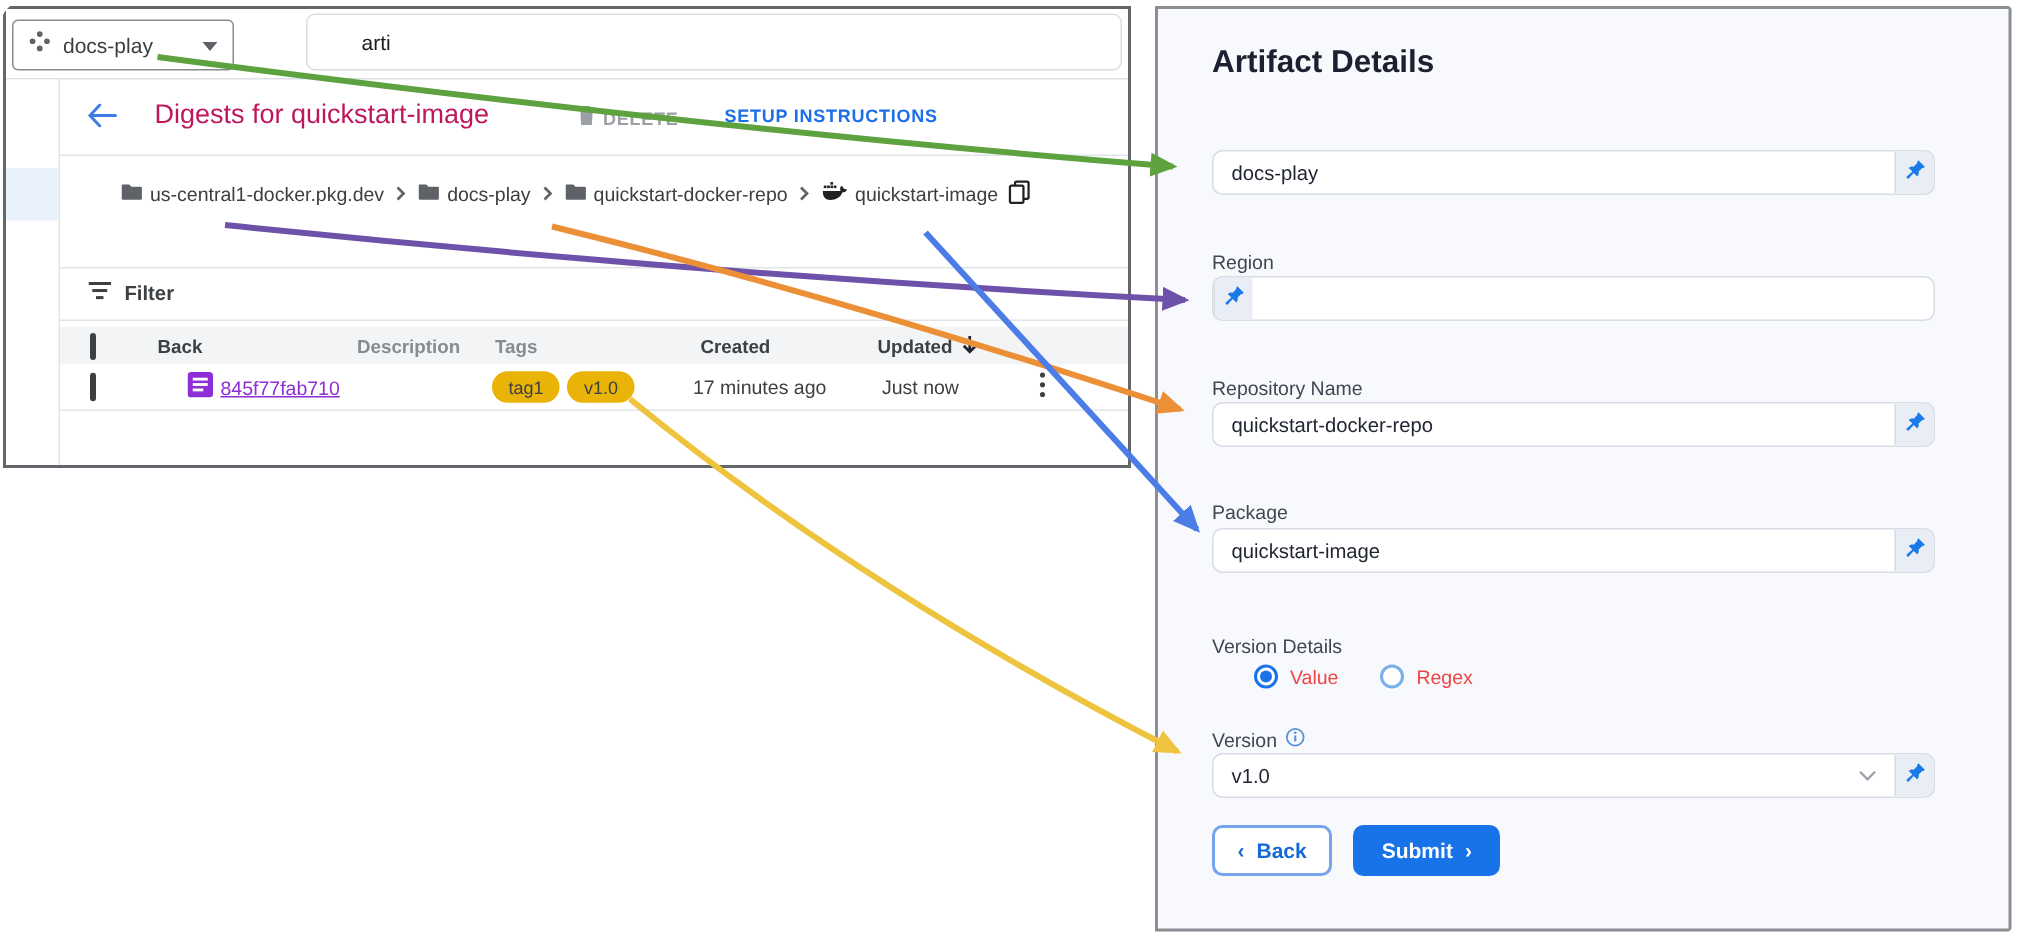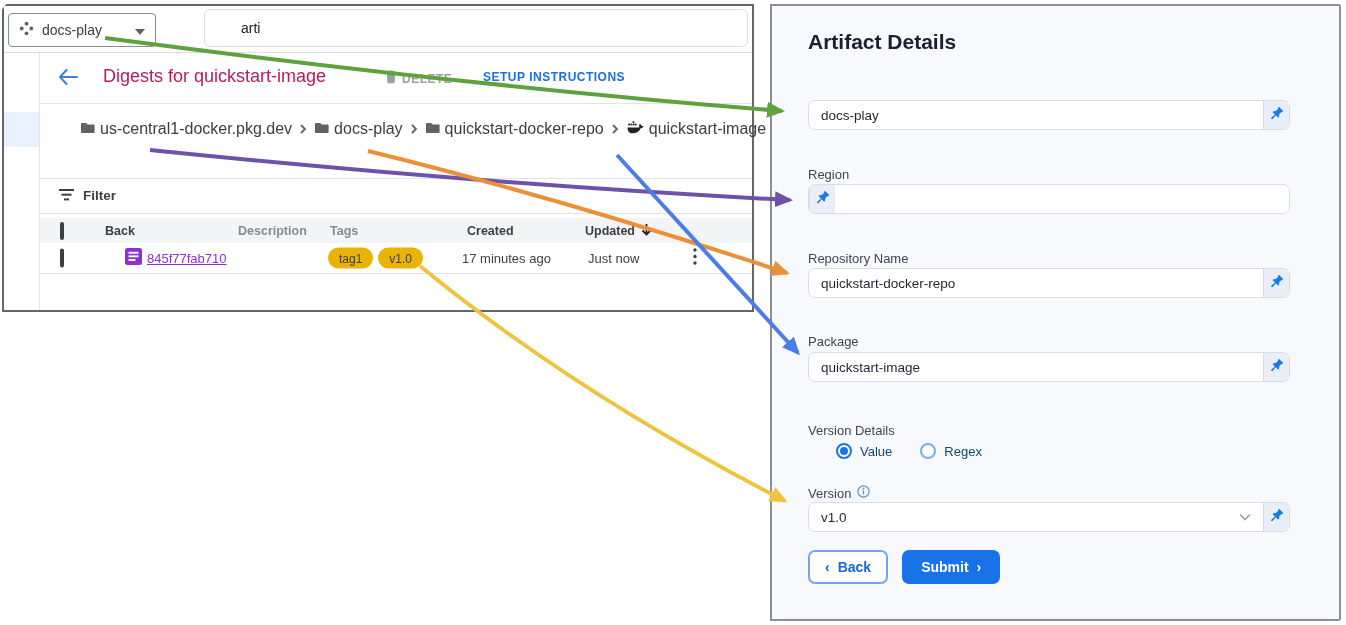--- a/index.html
+++ b/index.html
@@ -23,21 +23,21 @@
   .back-btn { position:absolute; left:18px; top:16px; cursor:pointer; }
   .page-title { position:absolute; left:63px; top:13px; font-size:18px; color:#be185d; white-space:nowrap; }
   .act { position:absolute; top:17px; display:flex; align-items:center; gap:5px; font-size:12px; font-weight:700;
     letter-spacing:.5px; cursor:pointer; white-space:nowrap; }
   .act.delete { left:345px; color:#9aa0a6; }
   .act.setup  { left:443px; color:#1c6fe8; }
 
   .div-line { position:absolute; left:36px; right:0; height:1px; background:#e1e4e8; }
 
   .crumbs { position:absolute; left:77px; right:0; top:97px; height:52px; display:flex; align-items:center;
-    gap:7px; font-size:16px; color:#3c4043; white-space:nowrap; }
+    gap:7px; font-size:13px; color:#3c4043; white-space:nowrap; }
   .crumb { display:flex; align-items:center; gap:5px; }
 
   .filter-row { position:absolute; left:36px; right:0; top:172px; height:35px; display:flex; align-items:center; }
   .filter-row .f-icon { margin-left:19px; }
   .filter-row .f-lbl { margin-left:9px; font-size:13.5px; font-weight:700; color:#3c4043; }
   .filter-input { margin-left:22px; border:none; outline:none; font-size:13.5px; color:#202124; width:420px; background:transparent; }
   .filter-input::placeholder { color:#878e96; }
 
   .thead { position:absolute; left:36px; right:0; top:212px; height:25px; background:#f3f4f6; font-size:12.5px; font-weight:700; color:#3c4043; }
   .thead .col, .trow .col { position:absolute; top:50%; transform:translateY(-50%); white-space:nowrap; }
@@ -60,21 +60,21 @@
   .rp-title { position:absolute; left:36px; top:24px; font-size:21px; font-weight:700; color:#1b2130; }
   .f-label { position:absolute; left:36px; font-size:13px; color:#3f4654; white-space:nowrap; }
   .field { position:absolute; left:36px; width:482px; height:30px; display:flex; border:1px solid #d7dce5;
     border-radius:7px; background:#fff; overflow:hidden; }
   .field-main { flex:1; display:flex; align-items:center; padding:0 12px; font-size:13.5px; color:#1f2430; gap:10px; }
   .field-main .val { flex:1; }
   .icon-btn { display:flex; align-items:center; cursor:pointer; }
   .pin-cell { width:26px; border-left:1px solid #d7dce5; background:#e9eef6; display:flex; align-items:center;
     justify-content:center; cursor:pointer; }
 
-  .radio-row { position:absolute; left:36px; top:437px; display:flex; align-items:center; gap:8px; font-size:13px; color:#0c4a6e;padding-left:28px; }
+  .radio-row { position:absolute; left:36px; top:437px; display:flex; align-items:center; gap:8px; font-size:13px; color:#ef4444;padding-left:28px; }
   .radio { width:16px; height:16px; border-radius:50%; background:#fff; display:inline-flex; align-items:center; justify-content:center; cursor:pointer; }
   .radio.on { border:2px solid #1a73e8; }
   .radio.on i { width:8px; height:8px; border-radius:50%; background:#1a73e8; }
   .radio.off { border:2px solid #79b0ea; }
   .radio-gap { width:12px; }
   .ver-label { position:absolute; left:36px; top:479px; display:flex; align-items:center; gap:6px; font-size:13px; color:#3f4654; }
 
   .btn-row { position:absolute; left:36px; top:544px; display:flex; gap:14px; }
   .btn { height:34px; border-radius:7px; display:inline-flex; align-items:center; gap:8px; font-size:14px; font-weight:700; cursor:pointer; }
   .btn.back { padding:0 15px; background:#fff; border:2px solid #76a4ec; color:#1569d6; }

